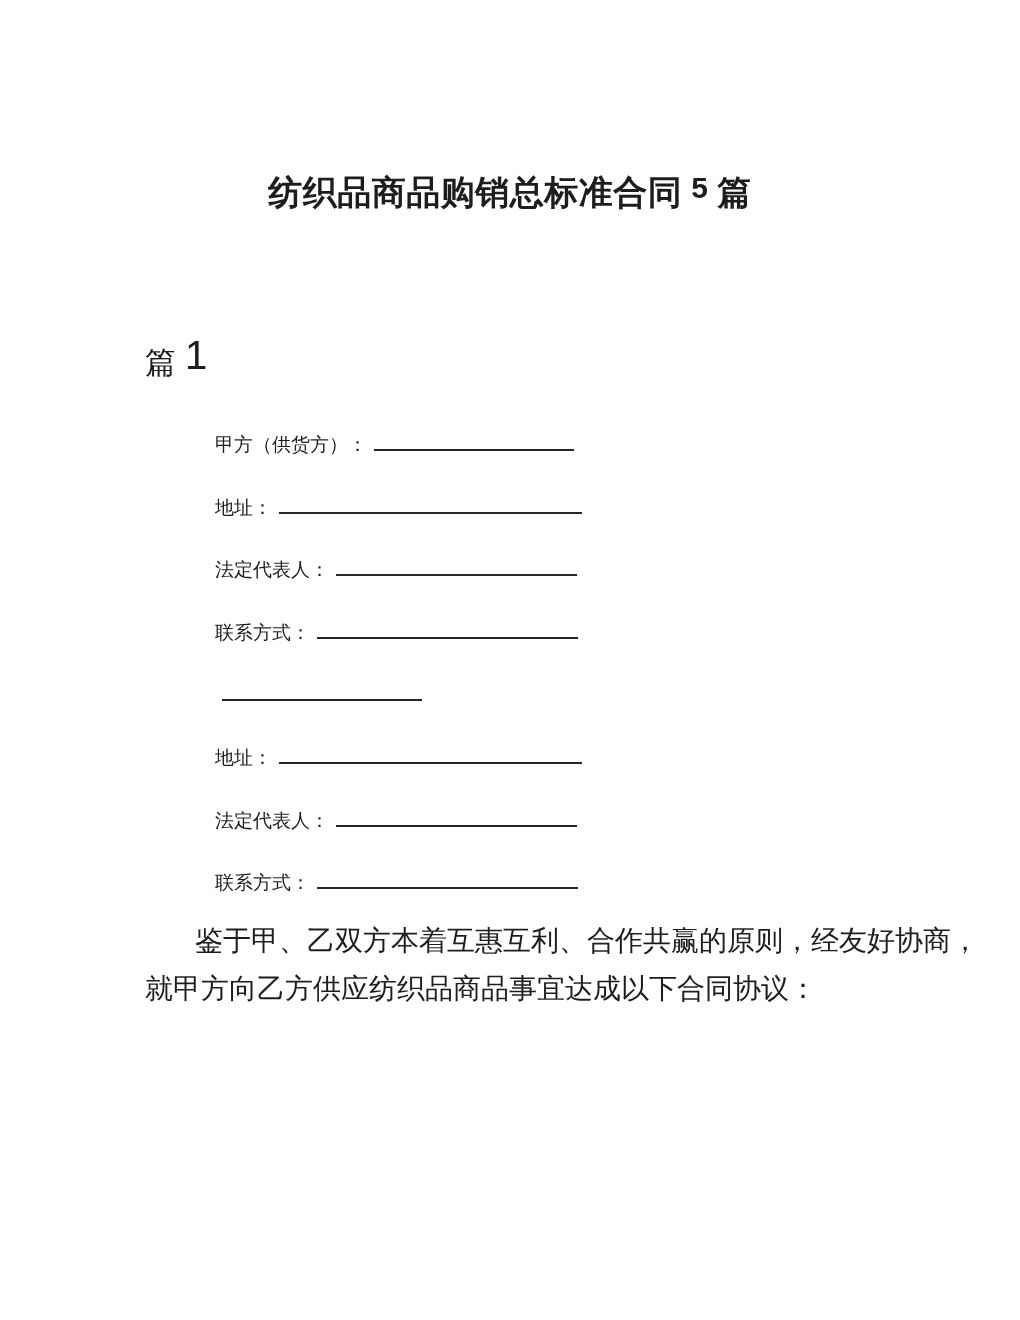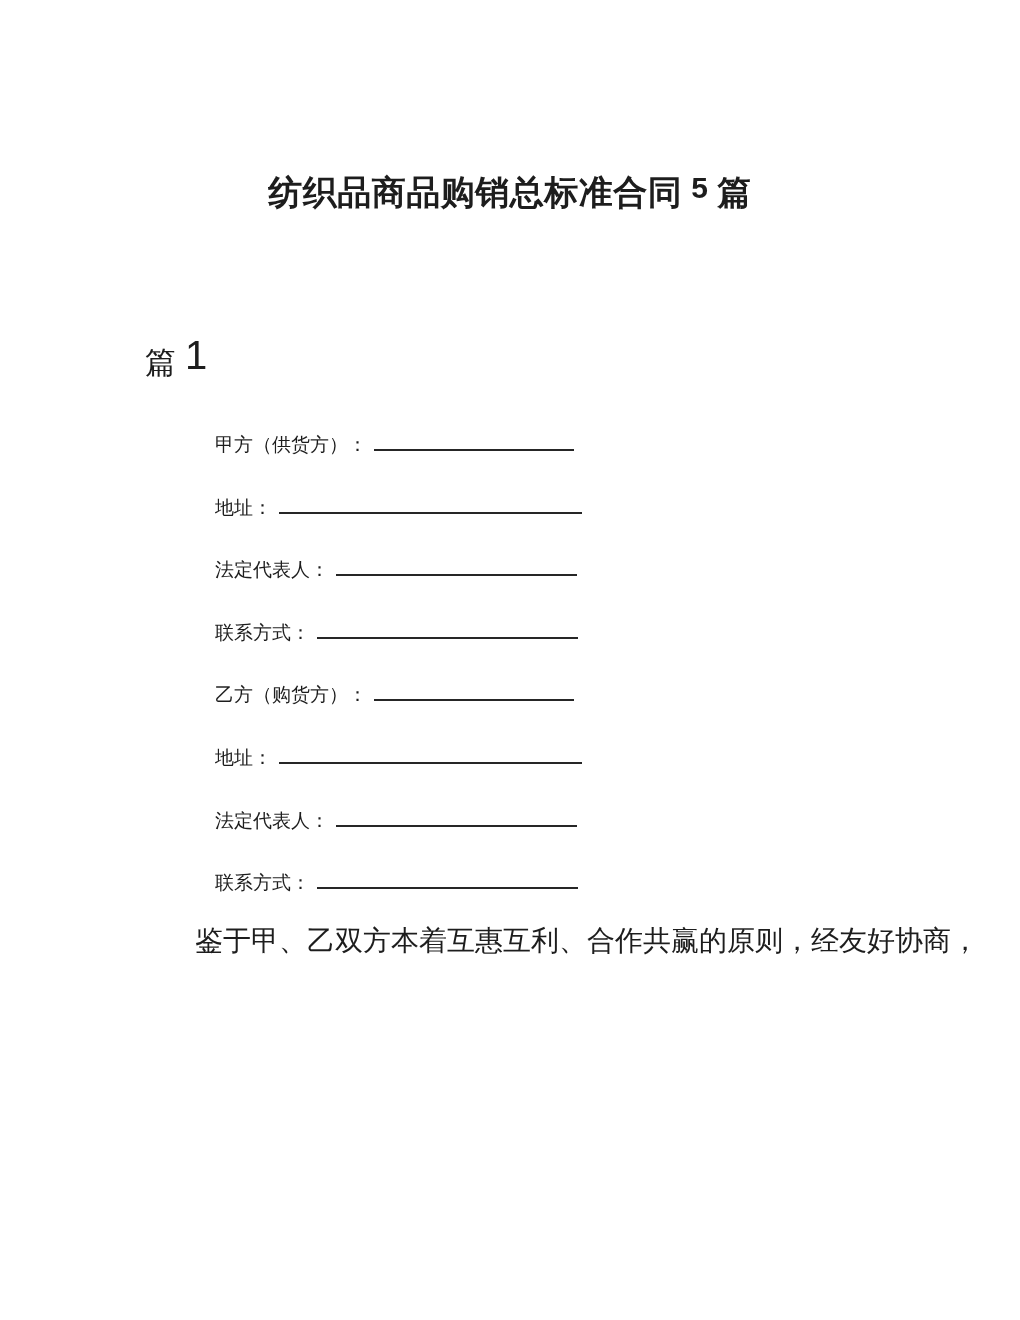--- a/index.html
+++ b/index.html
@@ -90,23 +90,24 @@
 
   <h2 class="section-heading">
     <span>篇</span><span class="section-num">1</span>
   </h2>
 
   <div id="form-rows">
       <div class="form-row" style="top: 431px;"><span>甲方（供货方）：</span><span class="blank-line" style="width: 200px; border-bottom-color: rgb(38, 38, 38);"></span></div>
       <div class="form-row" style="top: 493.6px;"><span>地址：</span><span class="blank-line" style="width: 303px; border-bottom-color: rgb(38, 38, 38);"></span></div>
       <div class="form-row" style="top: 556.2px;"><span>法定代表人：</span><span class="blank-line" style="width: 241px; border-bottom-color: rgb(38, 38, 38);"></span></div>
       <div class="form-row" style="top: 618.8px;"><span>联系方式：</span><span class="blank-line" style="width: 261px; border-bottom-color: rgb(38, 38, 38);"></span></div>
-      <div class="form-row" style="top: 681.4px;"><span>乙方（购货方）：</span><span class="blank-line" style="width: 200px; border-bottom-color: rgb(38, 38, 38);"></span></div>
+      <div class="form-row" style="top: 681.4px;"><span class="blank-line" style="width: 200px; border-bottom-color: rgb(38, 38, 38);"></span></div>
       <div class="form-row" style="top: 744px;"><span>地址：</span><span class="blank-line" style="width: 303px; border-bottom-color: rgb(38, 38, 38);"></span></div>
       <div class="form-row" style="top: 806.6px;"><span>法定代表人：</span><span class="blank-line" style="width: 241px; border-bottom-color: rgb(38, 38, 38);"></span></div>
       <div class="form-row" style="top: 869.2px;"><span>联系方式：</span><span class="blank-line" style="width: 261px; border-bottom-color: rgb(38, 38, 38);"></span></div>
     </div>
 
   <div class="preamble">
     <div class="line indented">鉴于甲、乙双方本着互惠互利、合作共赢的原则，经友好协商，</div>
+    <div class="line">就甲方向乙方供应纺织品商品事宜达成以下合同协议：</div>
   </div>
 
 </div>
 
 </body></html>

